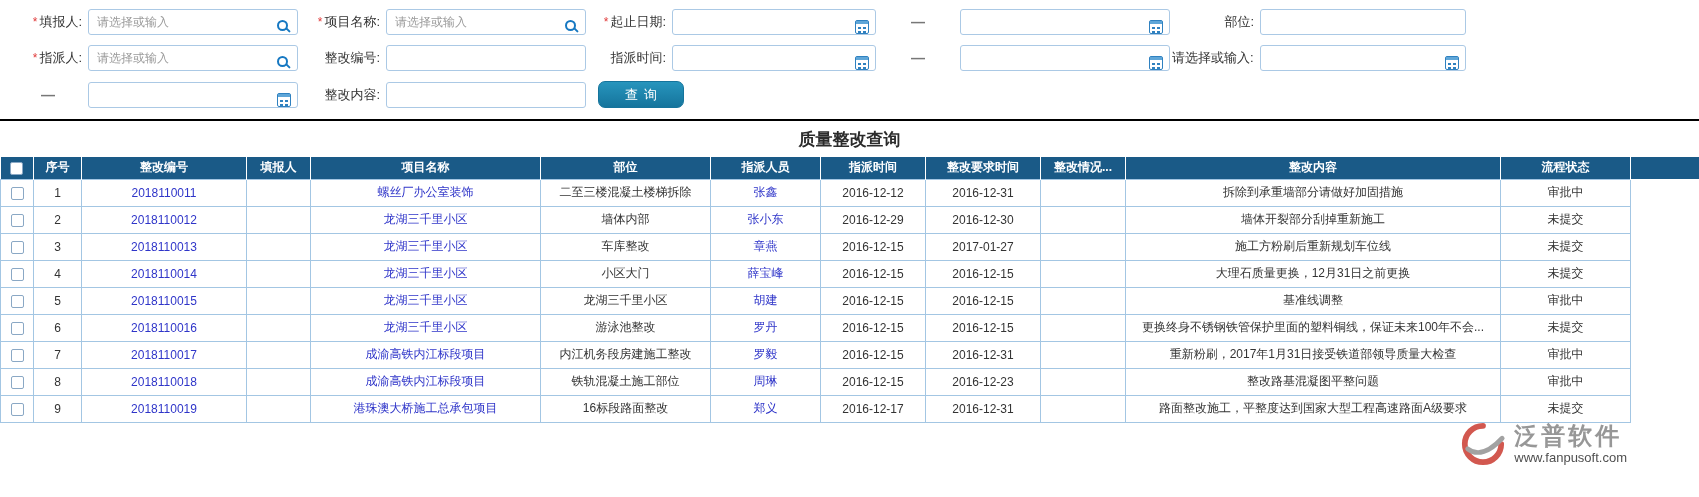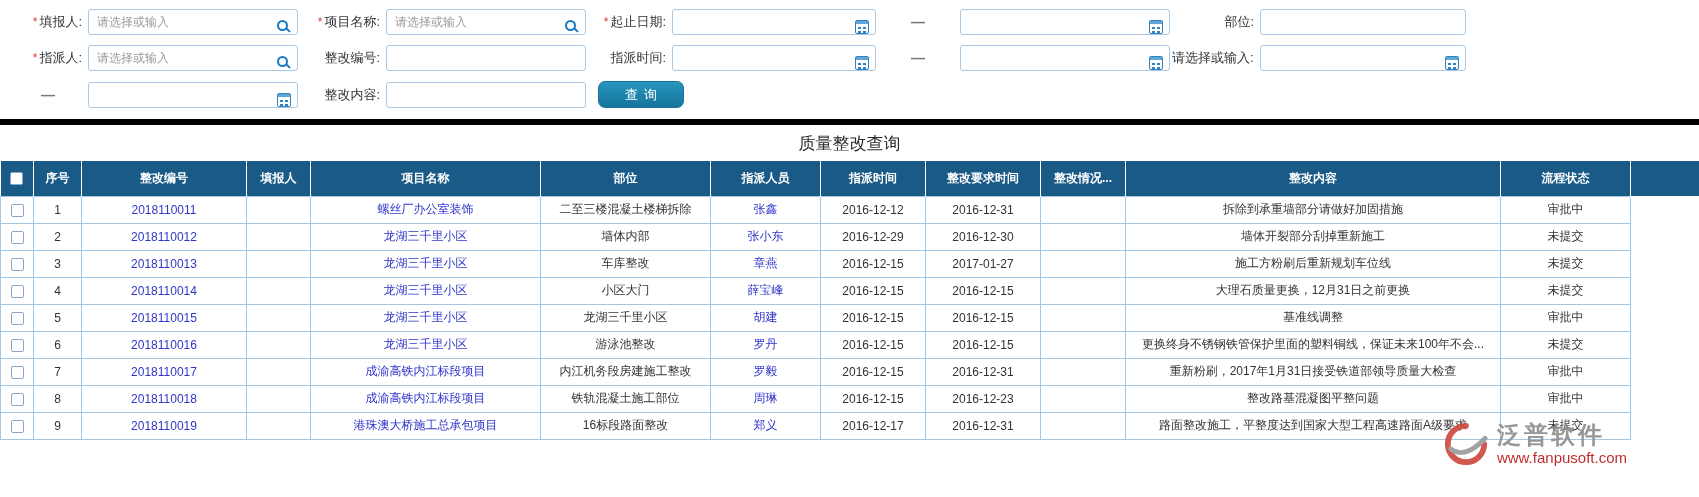--- a/index.html
+++ b/index.html
@@ -2,53 +2,53 @@
 <html><head>
 <meta charset="utf-8">
 <style>
   *{box-sizing:border-box;margin:0;padding:0}
   html,body{width:1699px;height:497px}
   body{
     font-family:"Liberation Sans","DejaVu Sans",sans-serif;
     background:#fff;color:#333;font-size:12px;position:relative;overflow:hidden;
   }
   
-  .filter{padding:9px 0 11px 8px;border-bottom:6px solid #000000}
+  .filter{padding:9px 0 11px 8px;border-bottom:2px solid #000000}
   .frow{display:flex;align-items:center;margin-bottom:10px}
   .frow:last-child{margin-bottom:0}
   .flabel{font-size:13px;color:#333;text-align:right;padding-right:6px;flex-shrink:0;line-height:1.2}
   .flabel.left{text-align:left;padding-left:2px}
   .req{font-style:normal;color:#e03a3a;margin-right:2px;font-size:12px}
   .w80{width:80px}.w84{width:84px}.w86{width:86px}.w88{width:88px}.w90{width:90px}
   .w200{width:200px}.w204{width:204px}.w206{width:206px}.w210{width:210px}
   .fld{height:26px;border:1px solid #abc9e5;border-radius:3px;display:flex;align-items:flex-end;background:#fff;flex-shrink:0}
   .fld input{flex:1;min-width:0;border:0;outline:0;height:100%;padding:0 4px 0 8px;font-size:12px;color:#333;background:transparent;font-family:inherit}
   .fld input::placeholder{color:#9a9a9a}
   .icon{margin-right:6px;flex-shrink:0}
   .search-icon{width:15px;height:15px;position:relative;cursor:pointer}
   .search-icon::before{content:"";position:absolute;top:1px;left:1px;width:7px;height:7px;border:2px solid #1678c2;border-radius:50%}
   .search-icon::after{content:"";position:absolute;width:6px;height:2px;background:#1678c2;transform:rotate(45deg);top:10px;left:9px;border-radius:1px}
   .calendar-icon{width:14px;height:14px;position:relative;cursor:pointer;border:1px solid #2f81c0;border-radius:2px}
   .calendar-icon::before{content:"";position:absolute;top:0;left:0;right:0;height:3px;background:#5fa6d8}
   .calendar-icon::after{content:"";position:absolute;top:6px;left:2px;width:3px;height:2px;background:#2f81c0;box-shadow:5px 0 0 #2f81c0,0 4px 0 #2f81c0,5px 4px 0 #2f81c0}
   .dash{text-align:center;color:#777;font-weight:bold;font-size:14px;flex-shrink:0}
   .query-btn{width:86px;height:27px;margin-left:12px;background:linear-gradient(#2795bd,#15749c);border:1px solid #15749c;border-radius:7px;color:#fff;font-size:13px;letter-spacing:6px;padding-left:6px;cursor:pointer;font-family:inherit}
   
-  .table-title{height:36px;line-height:38px;text-align:center;font-weight:normal;font-size:17px;color:#2b2b2b}
+  .table-title{height:36px;line-height:38px;text-align:center;font-weight:bold;font-size:17px;color:#2b2b2b}
   .grid{width:1699px;border-collapse:collapse;table-layout:fixed}
-  .grid th{background:#1a5a87;color:#fff;height:35px;font-size:12px;font-weight:bold;border-right:1px solid rgba(255,255,255,.28);overflow:hidden;white-space:nowrap;text-overflow:ellipsis;padding:0 2px;text-align:center}
+  .grid th{background:#1a5a87;color:#fff;height:22px;font-size:12px;font-weight:bold;border-right:1px solid rgba(255,255,255,.28);overflow:hidden;white-space:nowrap;text-overflow:ellipsis;padding:0 2px;text-align:center}
   .grid th.spacer{border-right:none}
   .grid td{height:27px;border:1px solid #a3c6e3;font-size:12px;color:#333;text-align:center;overflow:hidden;white-space:nowrap;text-overflow:ellipsis;padding:0 4px;background:#fff}
   .grid td.spacer{border:none;background:transparent}
   .grid td.link{color:#2f35c9;cursor:pointer}
   .checkbox{display:inline-block;width:13px;height:13px;background:#fff;border:1px solid #8aa8c5;border-radius:2px;vertical-align:middle;cursor:pointer}
   
   .watermark{position:absolute;right:72px;bottom:30px;display:flex;align-items:center;gap:8px;opacity:.92;z-index:5;pointer-events:none}
   .wm-name{font-size:24px;color:#8f8f8f;font-weight:bold;letter-spacing:3px;line-height:1.1}
-  .wm-url{font-size:15px;color:#b91c1c;margin-top:1px}
+  .wm-url{font-size:13px;color:#404040;margin-top:1px}
 </style>
 </head>
 <body>
 
 <div class="filter">
 
   <div class="frow">
     <span class="flabel w80"><i class="req">*</i><span>填报人:</span></span>
     <div class="fld w210">
       <input placeholder="请选择或输入" style="">

